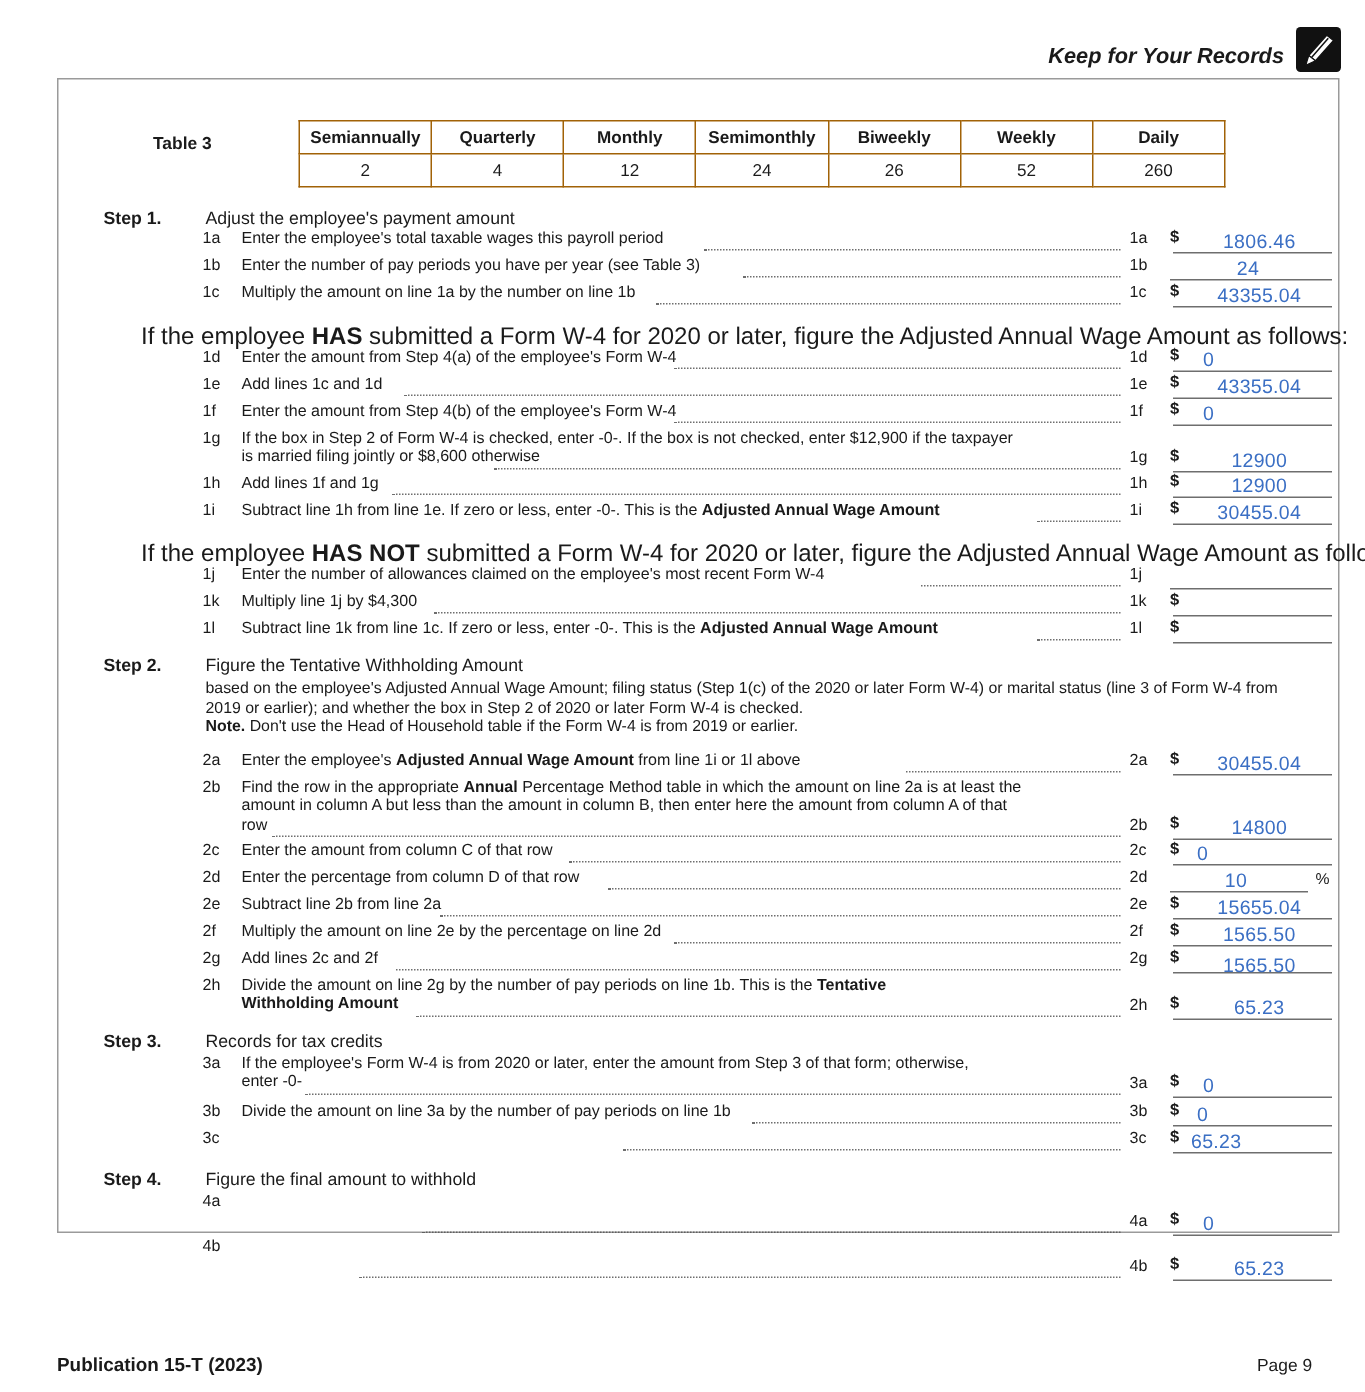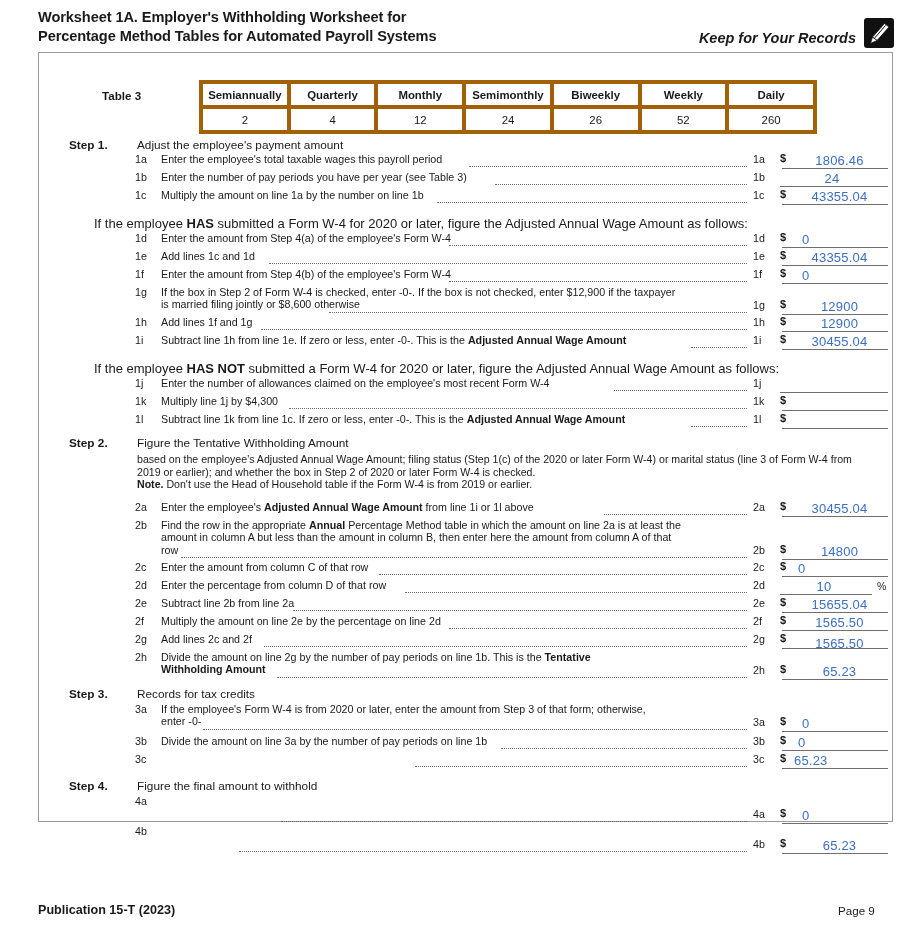--- a/index.html
+++ b/index.html
@@ -81,21 +81,21 @@
   }
   table.t3 {
     position: absolute;
     left: 97px;
     top: 0;
     border-collapse: collapse;
     table-layout: fixed;
     width: 618px;
   }
   table.t3 td {
-    border: 4px solid #a16207;
+    border: 1px solid #a16207;
     text-align: center;
     font-size: 11.4px;
     height: 21px;
     padding: 0;
   }
   table.t3 tr.hdr td { font-weight: bold; }
   table.t3 tr.val td { font-weight: normal; }
 
   
   .step {
@@ -122,21 +122,21 @@
   .step-sub {
     position: absolute;
     left: 98px;
     font-size: 10.6px;
     line-height: 12.5px;
     width: 730px;
   }
   .intro {
     position: absolute;
     left: 55px;
-    font-size: 13px;
+    font-size: 16px;
     white-space: nowrap;
   }
 
   
   .row {
     position: absolute;
     left: 0;
     width: 855px;
     height: 17px;
   }
@@ -227,24 +227,20 @@
     position: absolute;
     left: 838px;
     top: 904px;
     font-size: 11.6px;
   }
 </style>
 </head>
 <body>
 
 <div class="page-header">
-  <div class="wsTitle">
-    <span>Worksheet 1A. Employer's Withholding Worksheet for</span>
-    <span class="l2">Percentage Method Tables for Automated Payroll Systems</span>
-  </div>
   <div class="keepRecords">Keep for Your Records</div>
   <div class="penIcon">
     <svg width="30" height="30" viewBox="0 0 30 30">
       <rect x="0" y="0" width="30" height="30" rx="3" ry="3" fill="#111111"></rect>
       <g fill="#ffffff" stroke="#111111" stroke-width="0.8">
         <polygon points="20.5,5.5 25,9 13,22.5 8.5,19"></polygon>
         <polygon points="8.5,19 13,22.5 6.5,25.5"></polygon>
       </g>
       <line x1="21.5" y1="7.5" x2="10.5" y2="20.2" stroke="#111111" stroke-width="1"></line>
     </svg>

